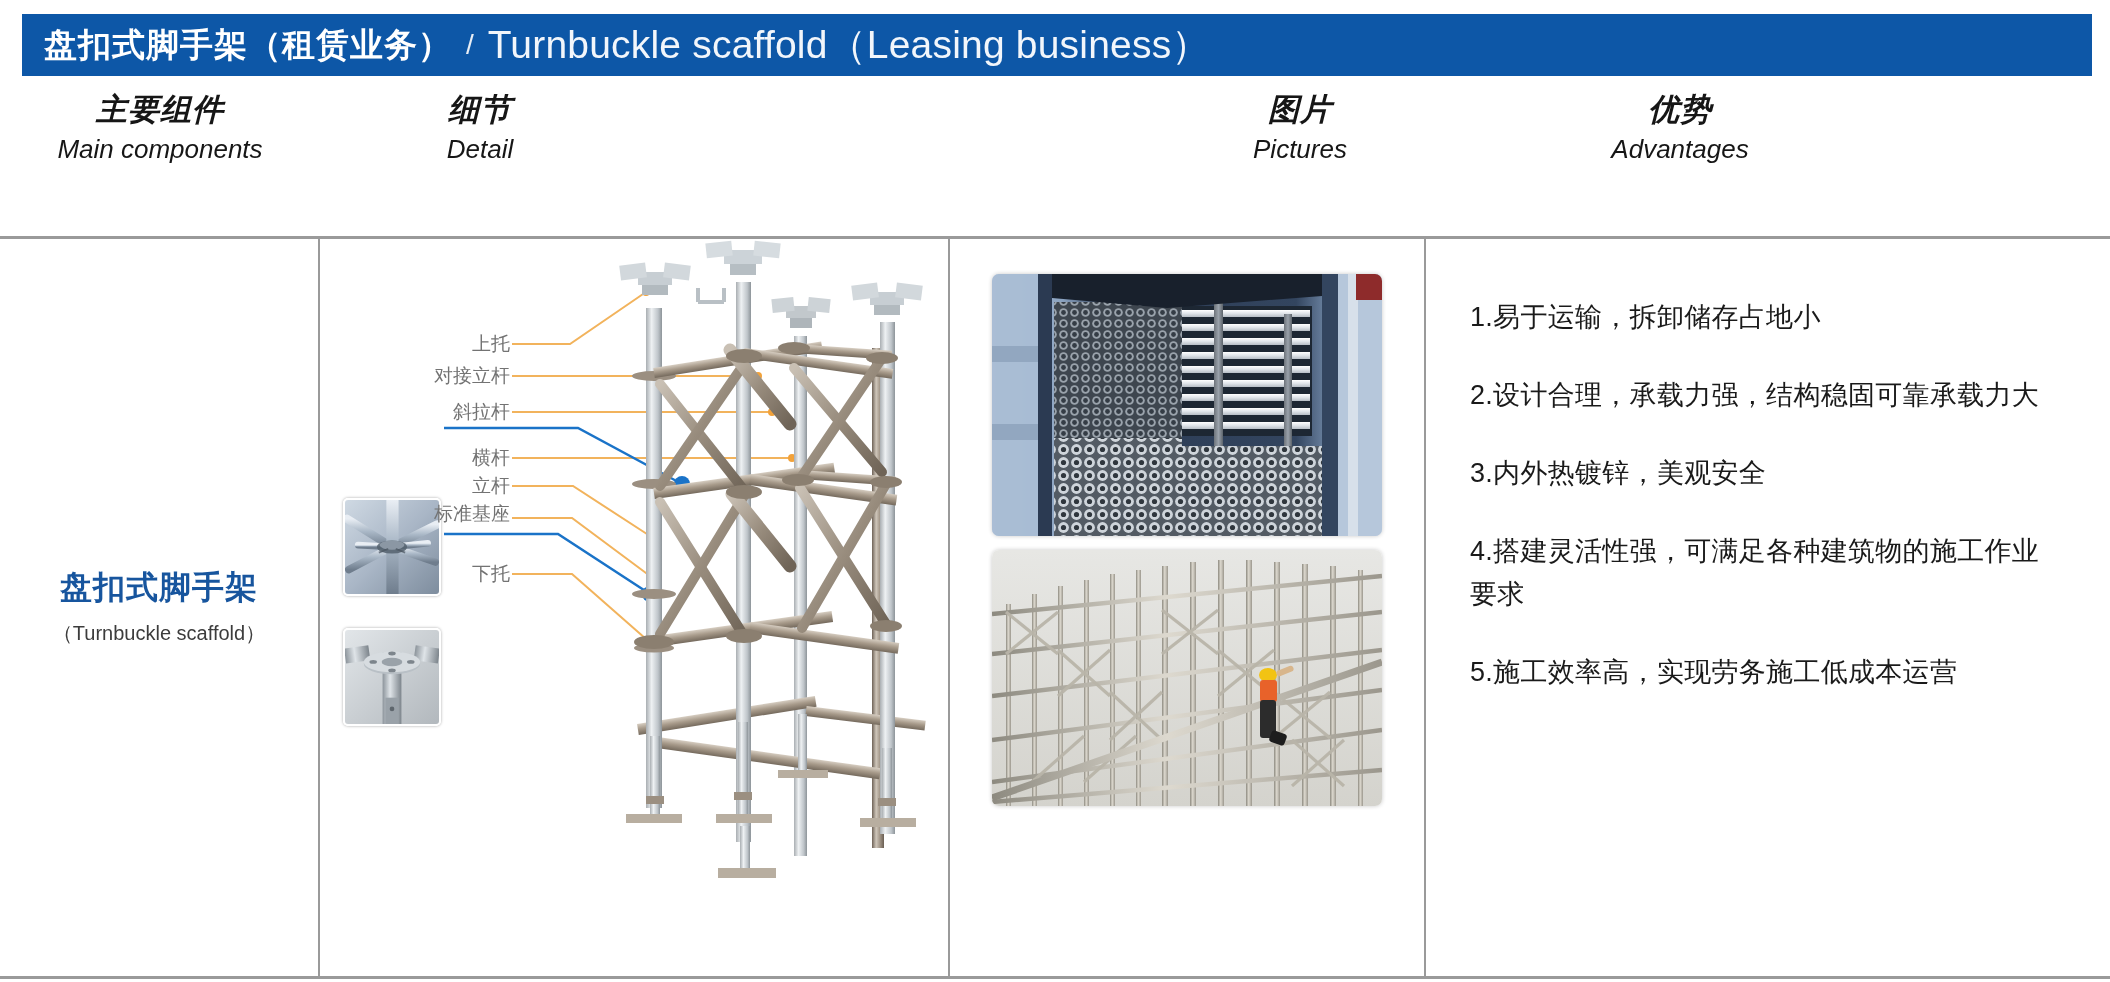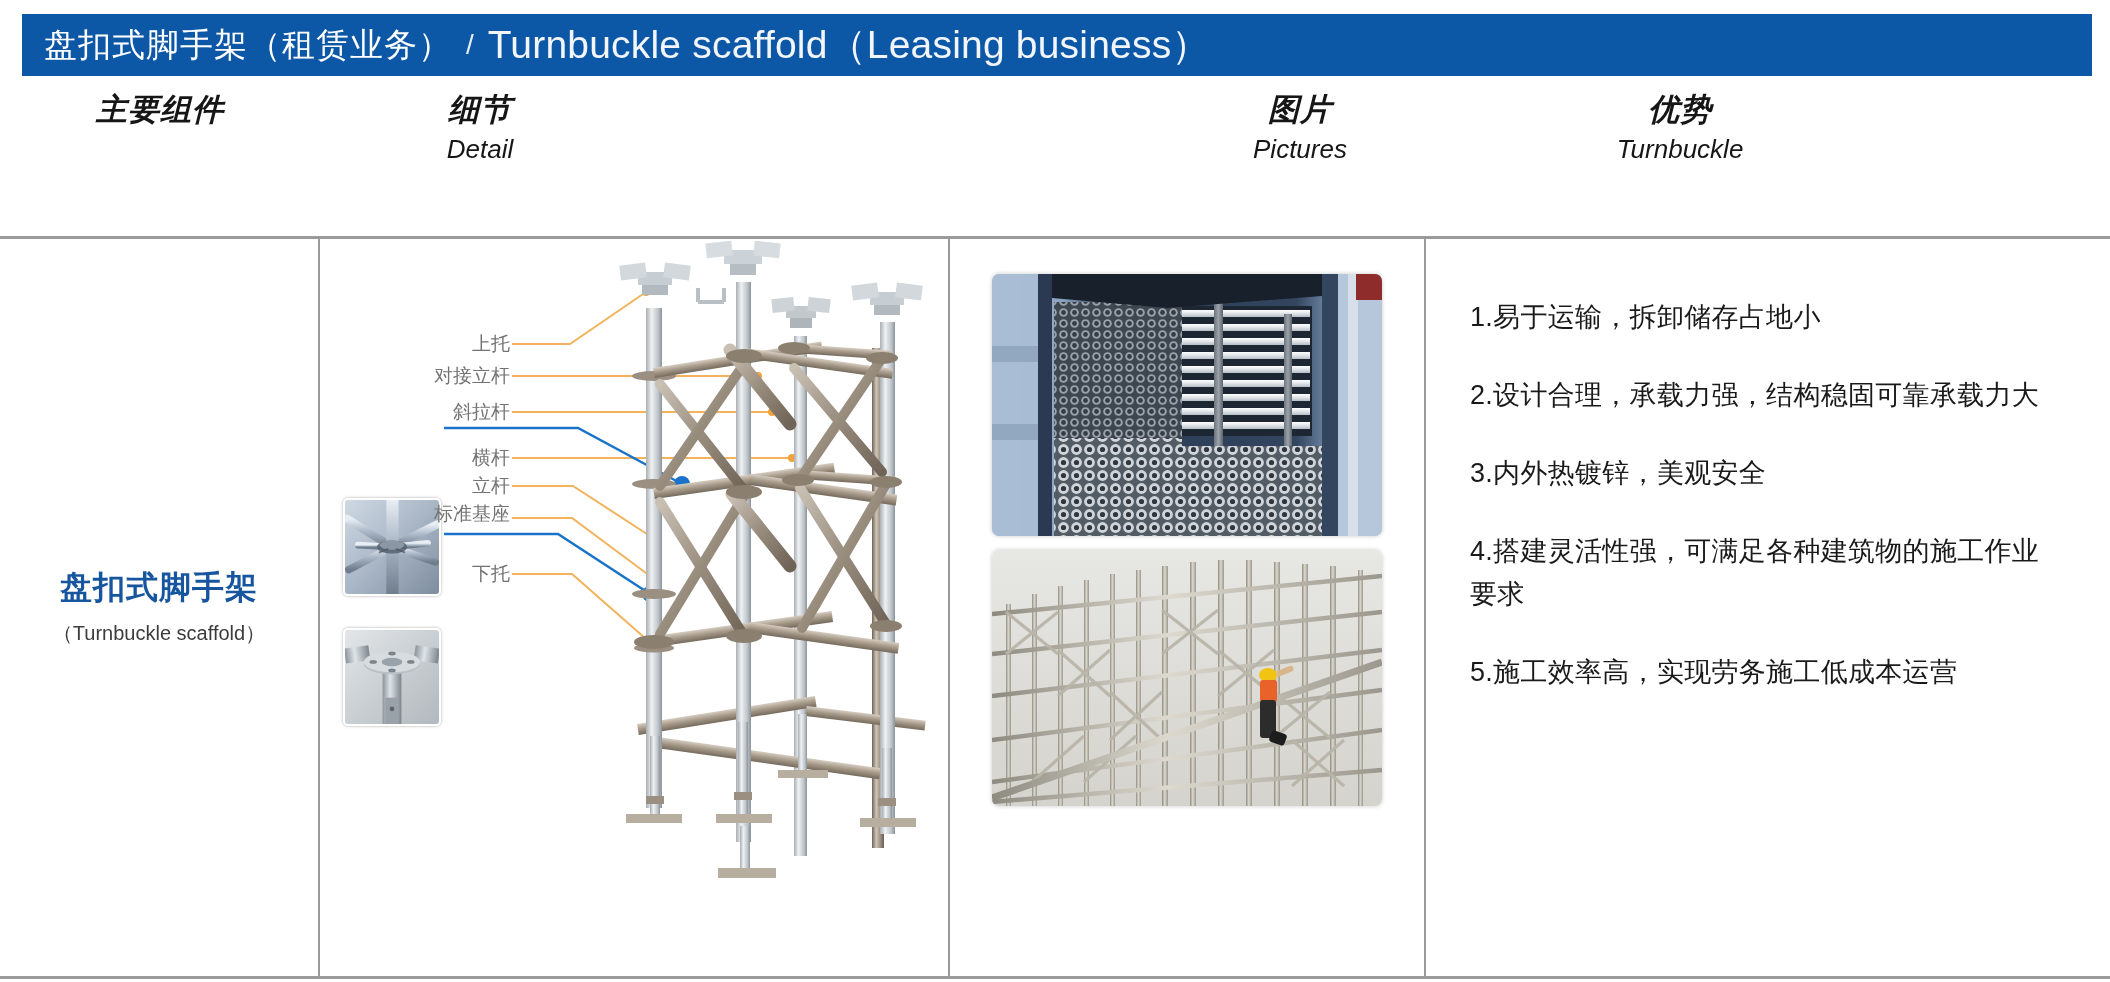--- a/index.html
+++ b/index.html
@@ -14,21 +14,21 @@
   
   .header-bar {
     position: absolute; left: 22px; top: 14px;
     width: 2070px; height: 62px;
     background: #0d57a7;
     display: flex; align-items: center;
     padding-left: 22px;
     white-space: nowrap;
   }
   .hdr-cn {
-    color: #ffffff; font-size: 33px; font-weight: normal;
+    color: #ffffff; font-size: 33px; font-weight: bold;
     letter-spacing: 1px;
   }
   .hdr-slash { color:#e9eef5; font-size: 28px; margin: 0 14px 0 14px; font-weight: 400; }
   .hdr-en { color:#f2f6fb; font-size: 39px; font-weight: 400; letter-spacing: .2px; }
 
   
   .colhead-row {
     position: absolute; left: 0; top: 88px; width: 2110px; height: 148px; font-style: italic;
   }
   .colhead {
@@ -129,32 +129,33 @@
 
   <div class="header-bar">
     <span class="hdr-cn">盘扣式脚手架（租赁业务）</span>
     <span class="hdr-slash">/</span>
     <span class="hdr-en">Turnbuckle scaffold（Leasing business）</span>
   </div>
 
   <div class="colhead-row">
     <div class="colhead ch-1">
       <div class="cn">主要组件</div>
+      <div class="en">Main components</div>
     </div>
     <div class="colhead ch-2">
       <div class="cn">细节</div>
       <div class="en">Detail</div>
     </div>
     <div class="colhead ch-3">
       <div class="cn">图片</div>
       <div class="en">Pictures</div>
     </div>
     <div class="colhead ch-4">
       <div class="cn">优势</div>
-      <div class="en">Turnbuckle</div>
+      <div class="en">Advantages</div>
     </div>
   </div>
 
   <div class="rule-top"></div>
   <div class="rule-bottom"></div>
   <div class="vrule v1"></div>
   <div class="vrule v2"></div>
   <div class="vrule v3"></div>
 
   <div class="comp-cell">

